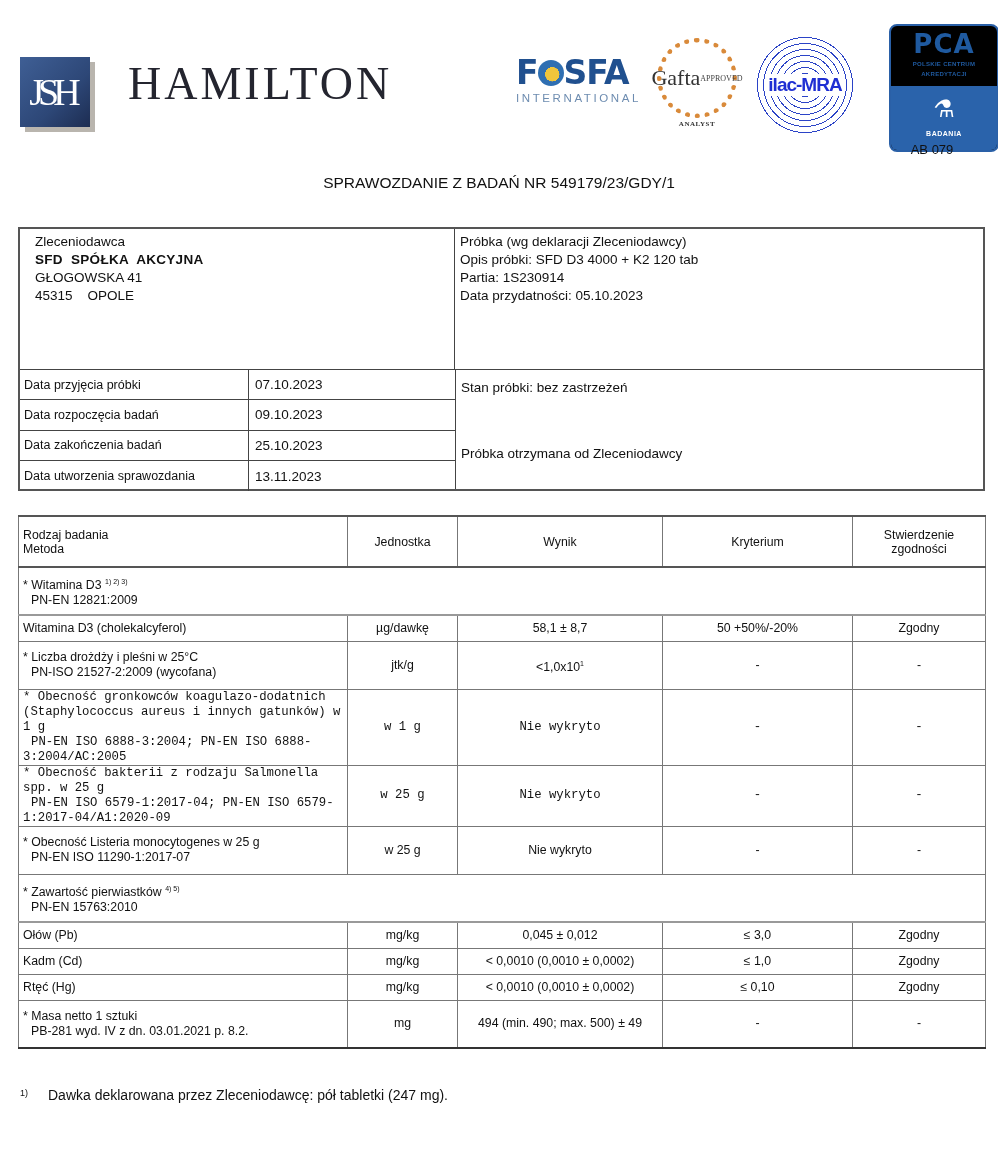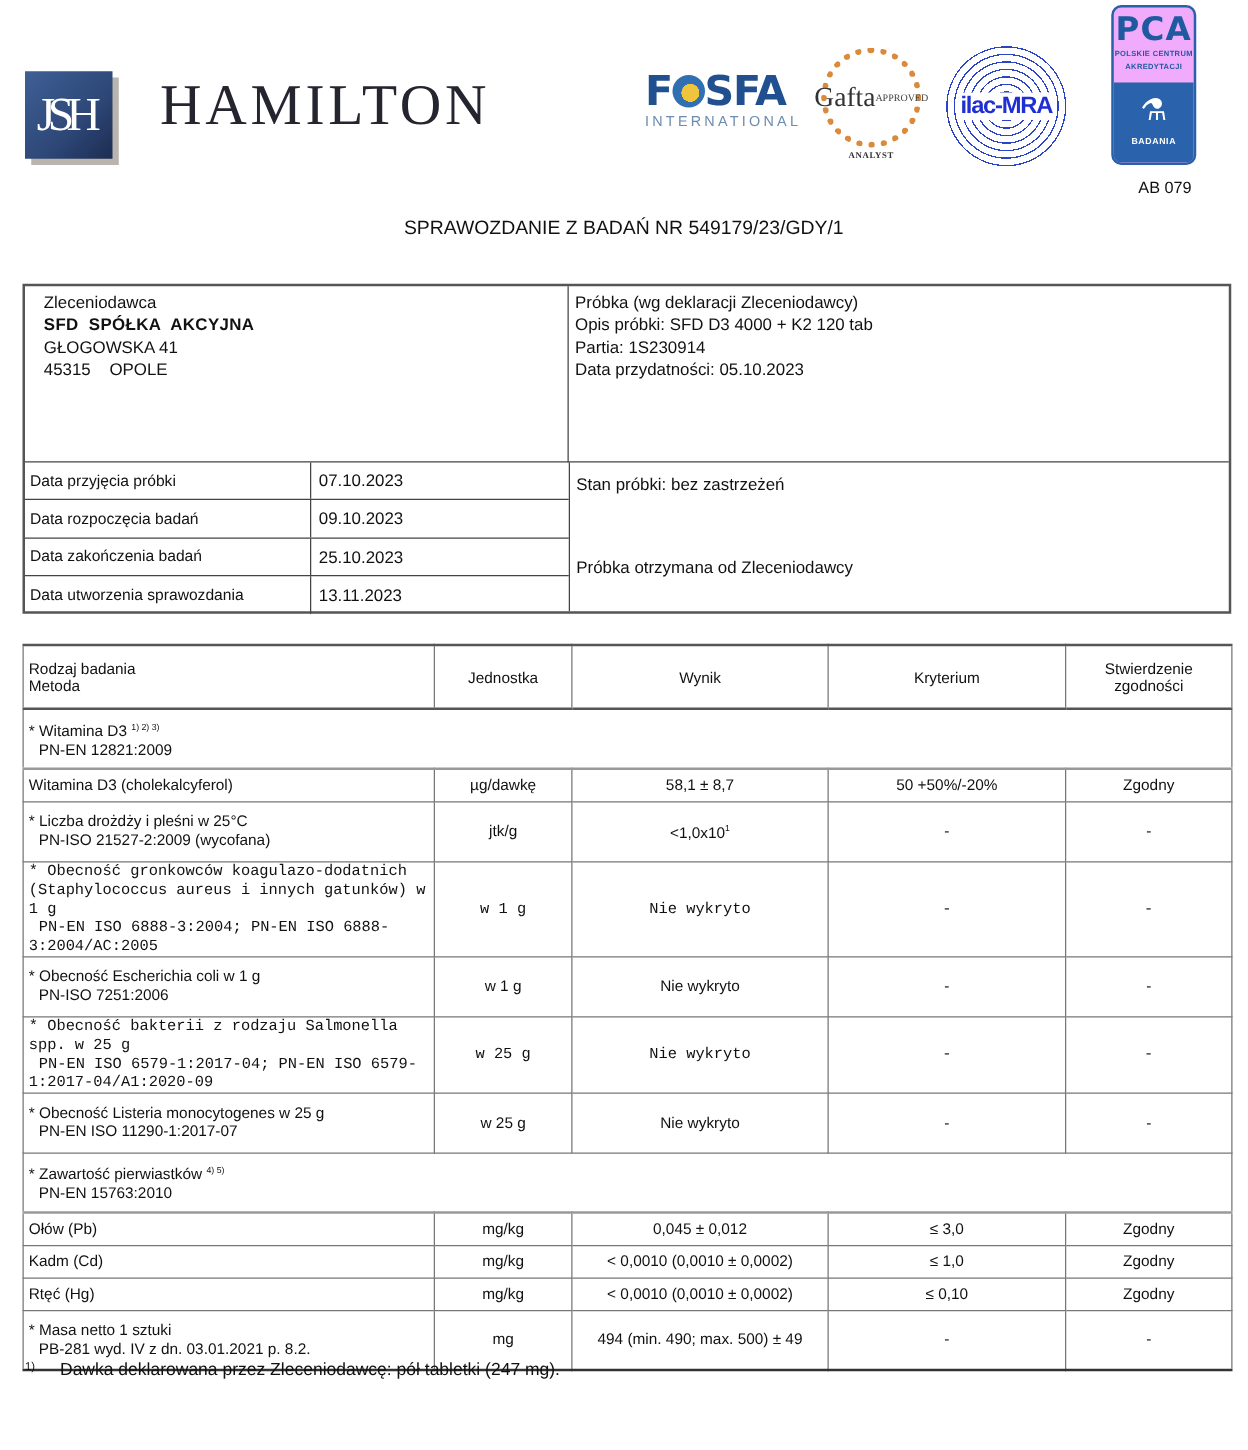--- a/index.html
+++ b/index.html
@@ -24,21 +24,21 @@
   .logo-gafta { position: absolute; left: 656px; top: 38px; width: 82px; height: 94px; text-align: center; }
   .gafta-ring { width: 80px; height: 80px; border-radius: 50%; border: 5px dotted #d98a3a; margin: 0 auto; display: flex; flex-direction: row; align-items: center; justify-content: center; }
   .gafta-word { font-family: "Liberation Serif", serif; font-size: 22px; color: #333; line-height: 22px; }
   .gafta-sub { font-family: "Liberation Serif", serif; font-size: 8px; color: #444; }
   .gafta-analyst { font-family: "Liberation Serif", serif; font-weight: bold; font-size: 7px; color: #333; margin-top: 2px; letter-spacing: .5px; }
 
   .logo-ilac { position: absolute; left: 756px; top: 36px; width: 98px; height: 98px; border-radius: 50%;
     background: repeating-radial-gradient(circle, #fff 0 5px, #2b43c7 5px 6px); display: flex; align-items: center; justify-content: center; }
   .ilac-word { background: #fff; color: #1f2fd3; font-weight: bold; font-size: 19px; letter-spacing: -1px; padding: 0 1px; font-family: "Liberation Sans", sans-serif; }
 
-  .logo-pca { position: absolute; left: 889px; top: 4px; width: 68px; height: 128px; border: 2px solid #2a60a7; border-radius: 8px; overflow: hidden; background: #f0abfc; }
+  .logo-pca { position: absolute; left: 889px; top: 24px; width: 110px; height: 128px; border: 2px solid #2a60a7; border-radius: 8px; overflow: hidden; background: #000000; }
   .pca-word { text-align: center; font-family: "DejaVu Sans", sans-serif; font-weight: bold; font-size: 26px; color: #1f5aa0; letter-spacing: 1px; margin-top: 4px; line-height: 28px; }
   .pca-sub { text-align: center; font-size: 6px; font-weight: bold; color: #1f5aa0; line-height: 8px; margin-top: 2px; letter-spacing: .3px; }
   .pca-blue { position: absolute; left: 0; right: 0; top: 60px; bottom: 0; background: #2a63ab; color: #fff; text-align: center; }
   .pca-flask { font-size: 24px; margin-top: 8px; line-height: 30px; }
   .pca-badania { font-size: 7px; font-weight: bold; letter-spacing: .5px; margin-top: 6px; }
   .pca-code { position: absolute; left: 889px; top: 142px; width: 86px; text-align: center; font-size: 13px; color: #111; }
 
   
   .report-title { position: absolute; left: 0; width: 998px; top: 174px; text-align: center; font-size: 15.5px; color: #111; }
 
@@ -209,30 +209,20 @@
     <td>
       <div>* Obecność gronkowców koagulazo-dodatnich (Staphylococcus aureus i innych gatunków) w 1 g</div>
       <div style="text-indent:8px">PN-EN ISO 6888-3:2004; PN-EN ISO 6888-3:2004/AC:2005</div>
     </td>
     <td class="c">w 1 g</td>
     <td class="c">Nie wykryto</td>
     <td class="c">-</td>
     <td class="c">-</td>
   </tr>
 
-  <tr class="r4">
-    <td>
-      <div>* Obecność Escherichia coli w 1 g</div>
-      <span class="indent">PN-ISO 7251:2006</span>
-    </td>
-    <td class="c">w 1 g</td>
-    <td class="c">Nie wykryto</td>
-    <td class="c">-</td>
-    <td class="c">-</td>
-  </tr>
 
   <tr class="r3" style="height:50px">
     <td style="height:50px">
       <div>* Obecność bakterii z rodzaju Salmonella spp. w 25 g</div>
       <div style="text-indent:8px">PN-EN ISO 6579-1:2017-04; PN-EN ISO 6579-1:2017-04/A1:2020-09</div>
     </td>
     <td class="c" style="height:50px">w 25 g</td>
     <td class="c" style="height:50px">Nie wykryto</td>
     <td class="c" style="height:50px">-</td>
     <td class="c" style="height:50px">-</td>

